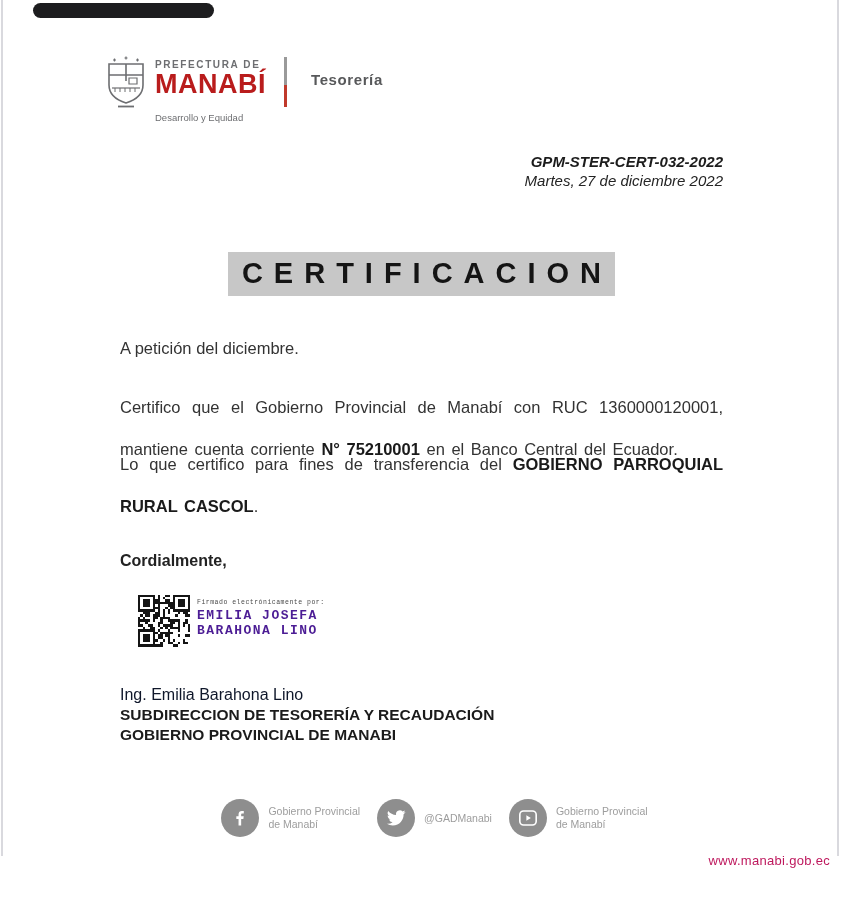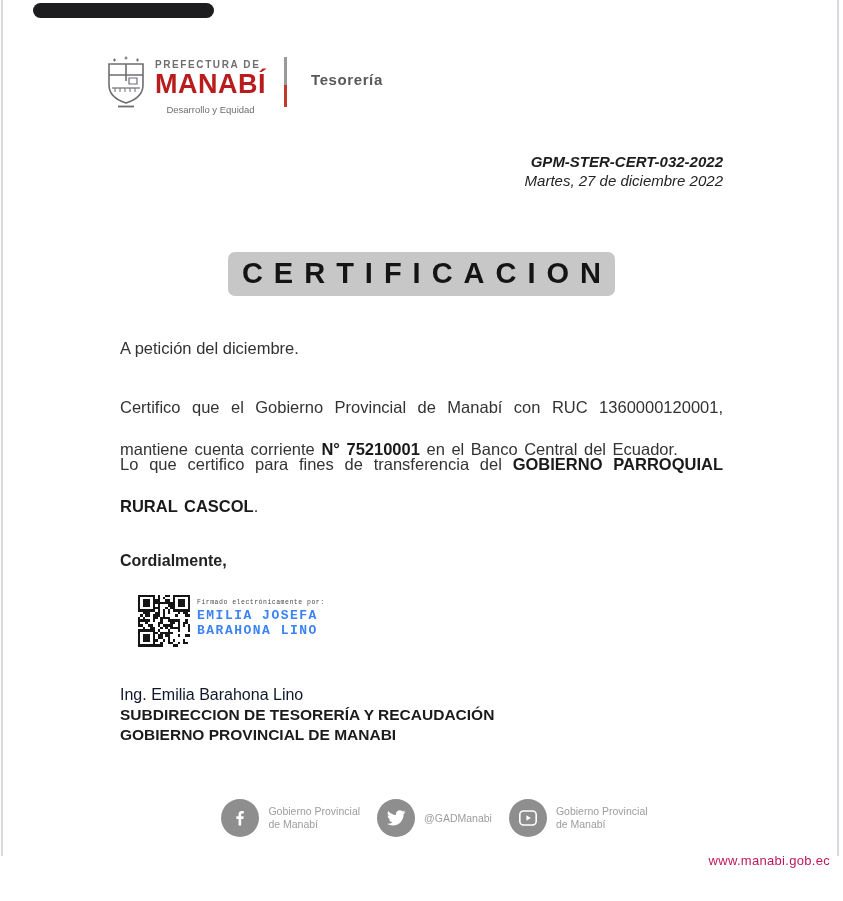--- a/index.html
+++ b/index.html
@@ -19,59 +19,58 @@
     position:absolute; left:33px; top:3px; width:181px; height:15px;
     border-radius:8px; background:#1d1d1f;
   }
 
   
   .brand-row { position:absolute; left:104px; top:55px; display:flex; align-items:flex-start; }
   .crest { width:44px; height:54px; }
   .brand-text { margin-left:7px; display:flex; flex-direction:column; }
   .brand-prefix { font-size:10px; letter-spacing:1.6px; color:#6d6e71; font-weight:bold; margin-top:4px; }
   .brand-name { font-size:27px; font-weight:bold; color:#b91c1c; letter-spacing:0.5px; line-height:28px; }
-  .brand-tagline { font-size:9.5px; color:#6d6e71; margin-top:6px;text-align:center; }
+  .brand-tagline { font-size:9.5px; color:#6d6e71; margin-top:14px; }
   .brand-divider {
     width:3px; height:50px; margin:2px 0 0 18px;
     background:linear-gradient(#9a9a9a 0 55%, #c0392b 55% 100%);
   }
   .brand-dept { margin:16px 0 0 24px; font-size:15px; font-weight:bold; color:#57585a; letter-spacing:0.6px; }
 
   
   .ref-block { position:absolute; top:152px; right:120px; text-align:right; font-style:italic; }
   .ref-code { font-weight:bold; font-size:15px; color:#1c1c1c; line-height:19px; }
   .ref-date { font-size:15px; color:#242424; line-height:19px; }
 
   
   .title-wrap { position:absolute; top:252px; left:0; right:0; text-align:center; }
   .title-text {
     display:inline-block; background:#c7c7c7; color:#141414;
     font-size:29px; font-weight:bold; letter-spacing:11px;
     padding:5px 3px 6px 14px;
-    border-radius:7px;
   }
 
   
   .doc-text { position:absolute; left:120px; width:603px; font-size:16.5px; color:#333; }
   .salutation { top:339px; }
   .p1 { top:397px; line-height:21px; }
   .p2 { top:454px; line-height:21px; }
   .jline { display:block; text-align:justify; }
   .jline::after { content:""; display:inline-block; width:100%; height:0; }
   .nline { display:block; word-spacing:2px; }
   .b { font-weight:bold; color:#1a1a1a; }
 
   .closing { top:552px; font-weight:bold; color:#222; font-size:16px; }
 
   
   .qr { position:absolute; left:138px; top:593px; width:52px; height:55px; }
   .qr svg { width:52px; height:55px; fill:#151515; shape-rendering:crispEdges; }
   .stamp-text { position:absolute; left:197px; top:599px; font-family:"Liberation Mono","DejaVu Sans Mono",monospace; }
   .stamp-label { font-size:6.5px; color:#4a4a4a; letter-spacing:0.5px; }
-  .stamp-name { font-size:13px; font-weight:bold; color:#3b82f6; letter-spacing:1.5px; line-height:14.5px; margin-top:3px; }
+  .stamp-name { font-size:13px; font-weight:bold; color:#4c1d95; letter-spacing:1.5px; line-height:14.5px; margin-top:3px; }
 
   .sig-block { position:absolute; left:120px; top:654px; }
   .sig-name { font-size:16px; color:#0f172a; line-height:20px;margin-top:31px; }
   .sig-title { font-size:15.5px; font-weight:bold; color:#1b1b1b; line-height:19.5px; }
 
   
   .social-row {
     position:absolute; top:799px; left:0; right:0;
     display:flex; justify-content:center; align-items:center; gap:17px;
     padding-left:26px;

